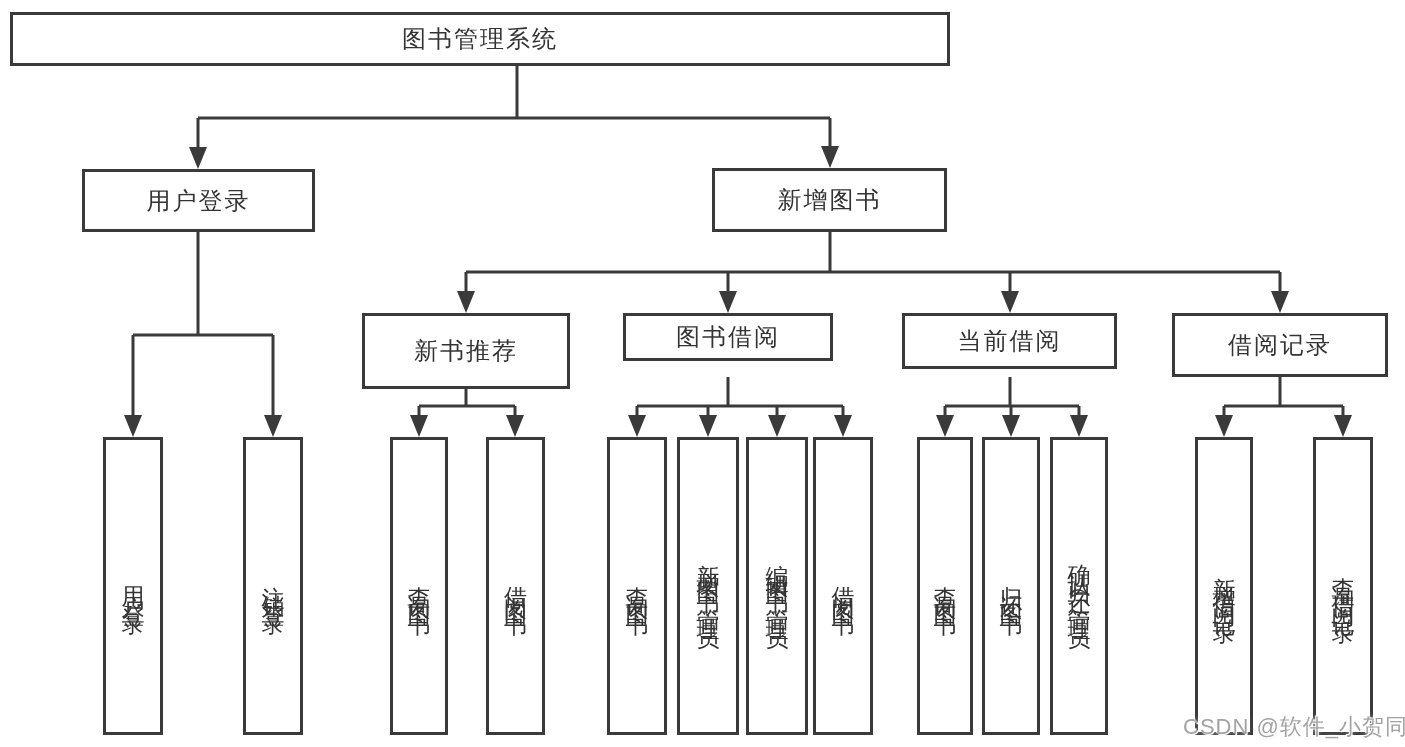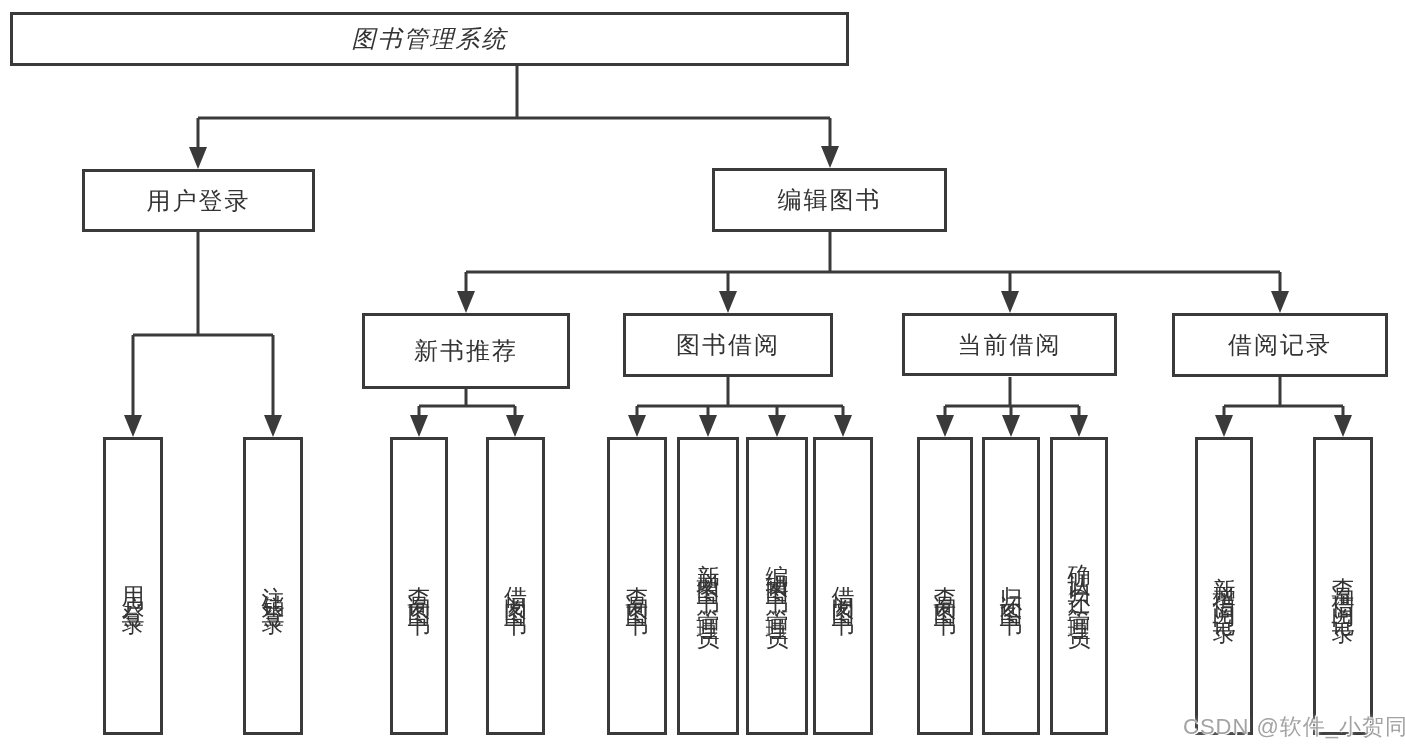--- a/index.html
+++ b/index.html
@@ -85,38 +85,38 @@
              M699 415 L717 415 L708 437 Z
              M768 415 L786 415 L777 437 Z
              M834 415 L852 415 L843 437 Z
              M936 415 L954 415 L945 437 Z
              M1002 415 L1020 415 L1011 437 Z
              M1070 415 L1088 415 L1079 437 Z
              M1215 415 L1233 415 L1224 437 Z
              M1334 415 L1352 415 L1343 437 Z"></path>
   </svg>
 
-  <div class="node hbox" style="left:10px; top:12px; width:839px; height:54px;font-style:italic;">
+  <div class="node hbox" style="left:10px; top:12px; width:940px; height:54px;">
     <span>图书管理系统</span>
   </div>
 
   <div class="node hbox" style="left:82px; top:169px; width:233px; height:63px;">
     <span>用户登录</span>
   </div>
   <div class="node hbox" style="left:712px; top:168px; width:235px; height:64px;">
-    <span>编辑图书</span>
+    <span>新增图书</span>
   </div>
 
   <div class="node hbox" style="left:362px; top:313px; width:208px; height:76px;">
     <span>新书推荐</span>
   </div>
-  <div class="node hbox" style="left:623px; top:313px; width:210px; height:64px;">
+  <div class="node hbox" style="left:623px; top:313px; width:210px; height:48px;">
     <span>图书借阅</span>
   </div>
-  <div class="node hbox" style="left:902px; top:313px; width:215px; height:63px;">
+  <div class="node hbox" style="left:902px; top:313px; width:215px; height:56px;">
     <span>当前借阅</span>
   </div>
   <div class="node hbox" style="left:1172px; top:313px; width:216px; height:64px;">
     <span>借阅记录</span>
   </div>
 
   <div class="node vbox" style="left:103px; top:437px; width:60px; height:298px;">
     <span>用户登录</span>
   </div>
   <div class="node vbox" style="left:243px; top:437px; width:60px; height:298px;">

